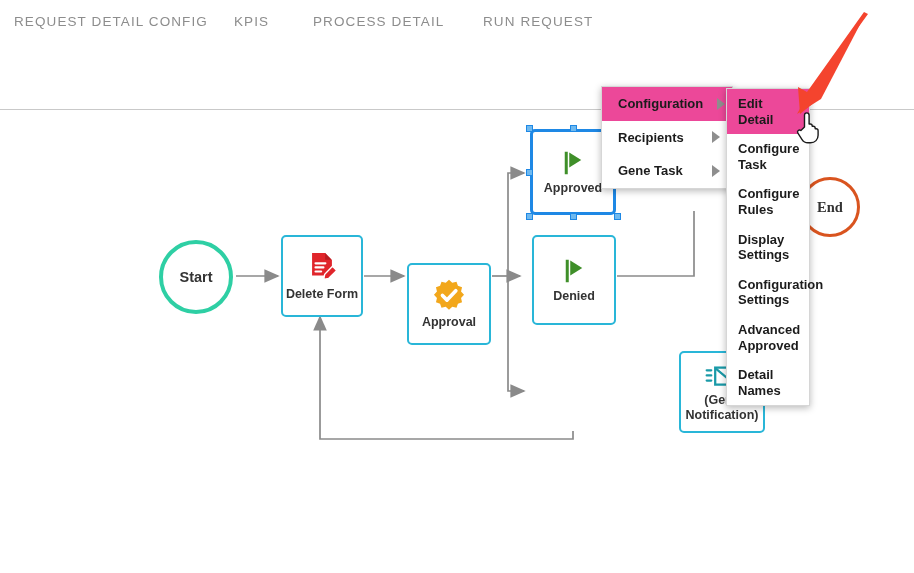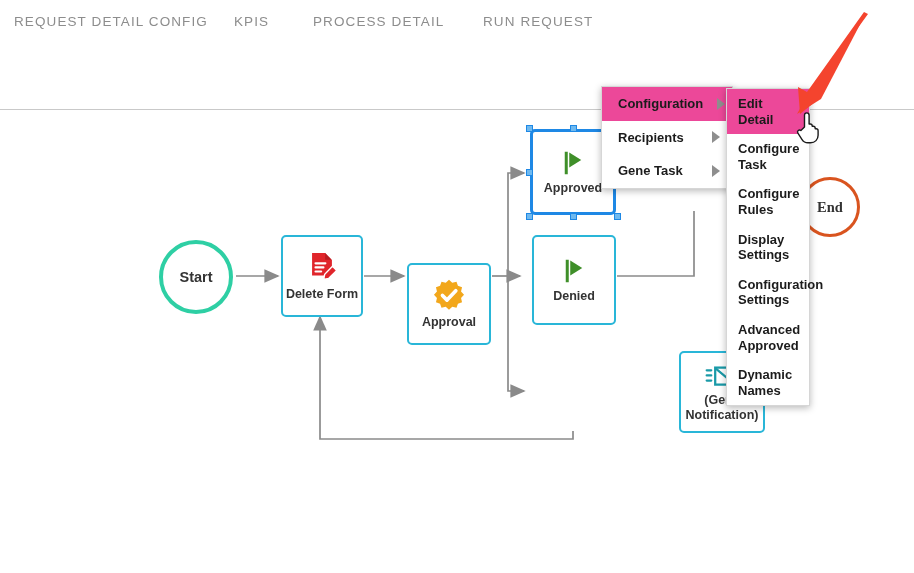--- a/index.html
+++ b/index.html
@@ -332,21 +332,21 @@
     <div class="menu-item">
       <span class="mtext">Display Settings</span>
     </div>
     <div class="menu-item">
       <span class="mtext">Configuration Settings</span>
     </div>
     <div class="menu-item">
       <span class="mtext">Advanced Approved</span>
     </div>
     <div class="menu-item">
-      <span class="mtext">Dynamic Names</span>
+      <span class="mtext">Detail Names</span>
     </div>
   </div>
 
   <svg class="anno" style="left:780px; top:8px;" width="110" height="112" viewBox="0 0 110 112">
     <path d="M88 6 L30 86 L41 89 L20 106 L18 79 L27 84 L84 4 Z" fill="#f4442e"></path>
     <path d="M86 5 L30 83 L17 106 L41 91 Z" fill="#f4442e"></path>
   </svg>
 
   <svg class="cursor" style="left:795px; top:110px;" width="26" height="34" viewBox="0 0 26 34">
     <path d="M9.5 17 V5.2 a2.3 2.3 0 0 1 4.6 0 V14 h1.1 a2 2 0 0 1 2 2 v0.3 h1 a2 2 0 0 1 2 2 v0.4 h0.9 a2 2 0 0 1 2 2 v4.6 c0 4.2 -3 7.5 -7.6 7.5 h-2.6 c-3 0 -4.6 -1.3 -6 -3.5 l-4 -6.2 a2 2 0 0 1 3 -2.6 z" fill="#ffffff" stroke="#1b1b1b" stroke-width="1.4" stroke-linejoin="round"></path>

